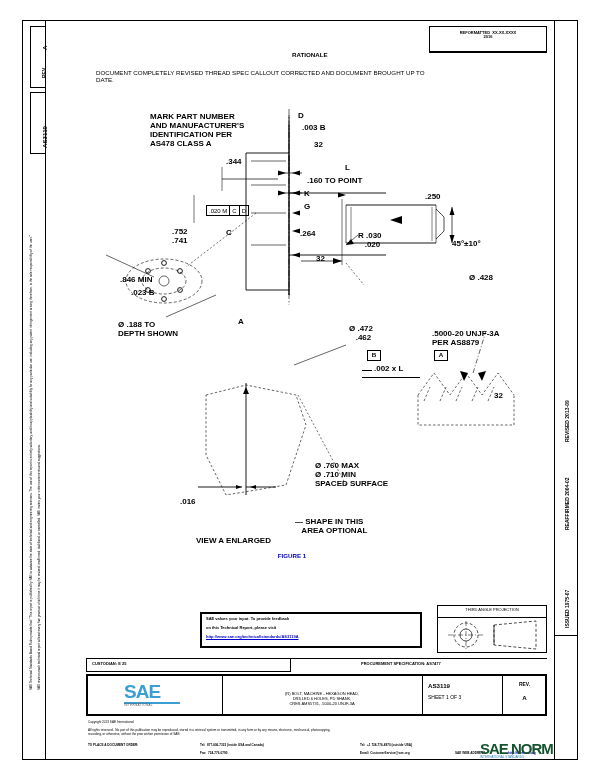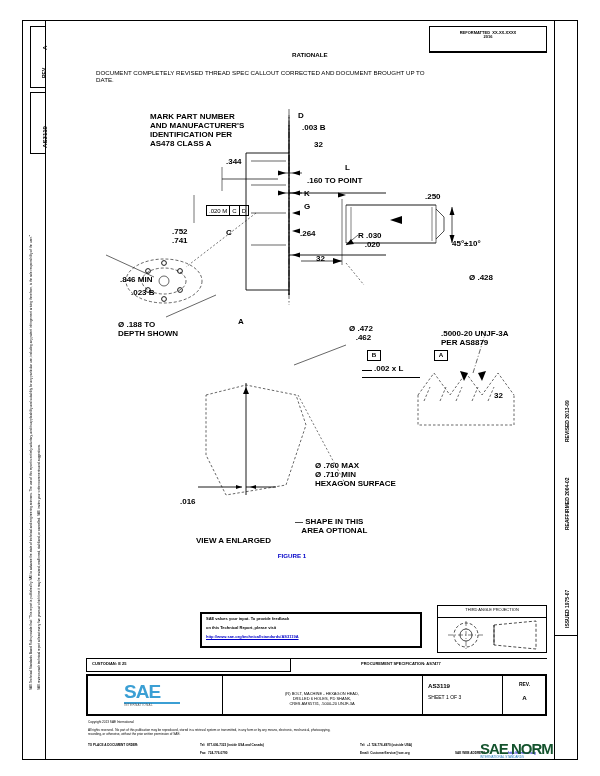--- a/index.html
+++ b/index.html
@@ -163,25 +163,25 @@
       <line x1="300" y1="168" x2="318" y2="190" stroke-dasharray="2 2" stroke-width="0.55"></line>
     </g>
   </svg>
 
   <div class="t b lg" style="left:150px;top:113px;">MARK PART NUMBER
 AND MANUFACTURER'S
 IDENTIFICATION PER
 AS478 CLASS A</div>
   <div class="t b lg" style="left:118px;top:321px;">Ø .188 TO
 DEPTH SHOWN</div>
-  <div class="t b lg" style="left:432px;top:330px;margin-left:9px;">.5000-20 UNJF-3A
+  <div class="t b lg" style="left:432px;top:330px;">.5000-20 UNJF-3A
 PER AS8879</div>
   <div class="t b lg" style="left:315px;top:462px;">Ø .760 MAX
 Ø .710 MIN
-HEXAGON SURFACE</div>
+SPACED SURFACE</div>
   <div class="t b lg" style="left:295px;top:518px;">— SHAPE IN THIS
    AREA OPTIONAL</div>
   <div class="t b lg" style="left:196px;top:537px;">VIEW A ENLARGED</div>
 
   <div class="t b lg" style="left:226px;top:158px;">.344</div>
   <div class="t b lg" style="left:302px;top:124px;">.003 B</div>
   <div class="t b lg" style="left:307px;top:177px;">.160 TO POINT</div>
   <div class="t b lg" style="left:425px;top:193px;">.250</div>
   <div class="t b lg" style="left:172px;top:228px;">.752
 .741</div>

